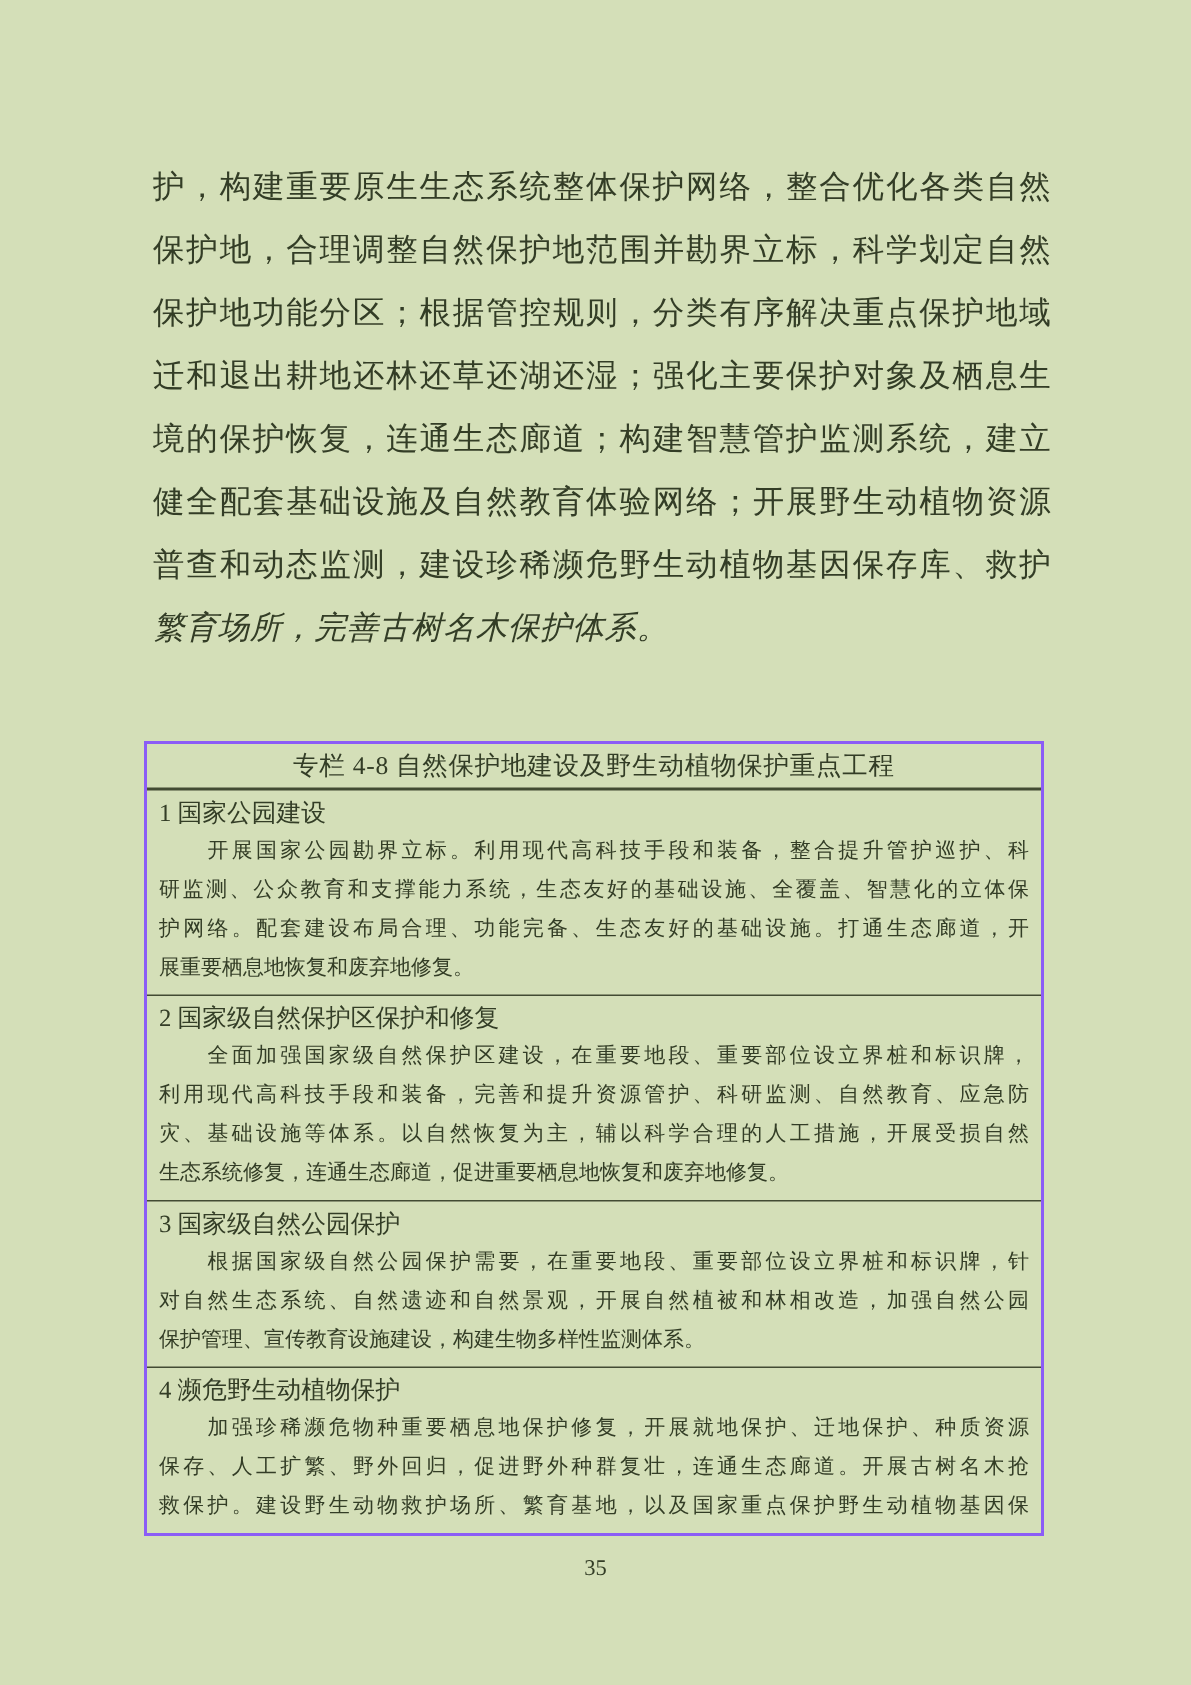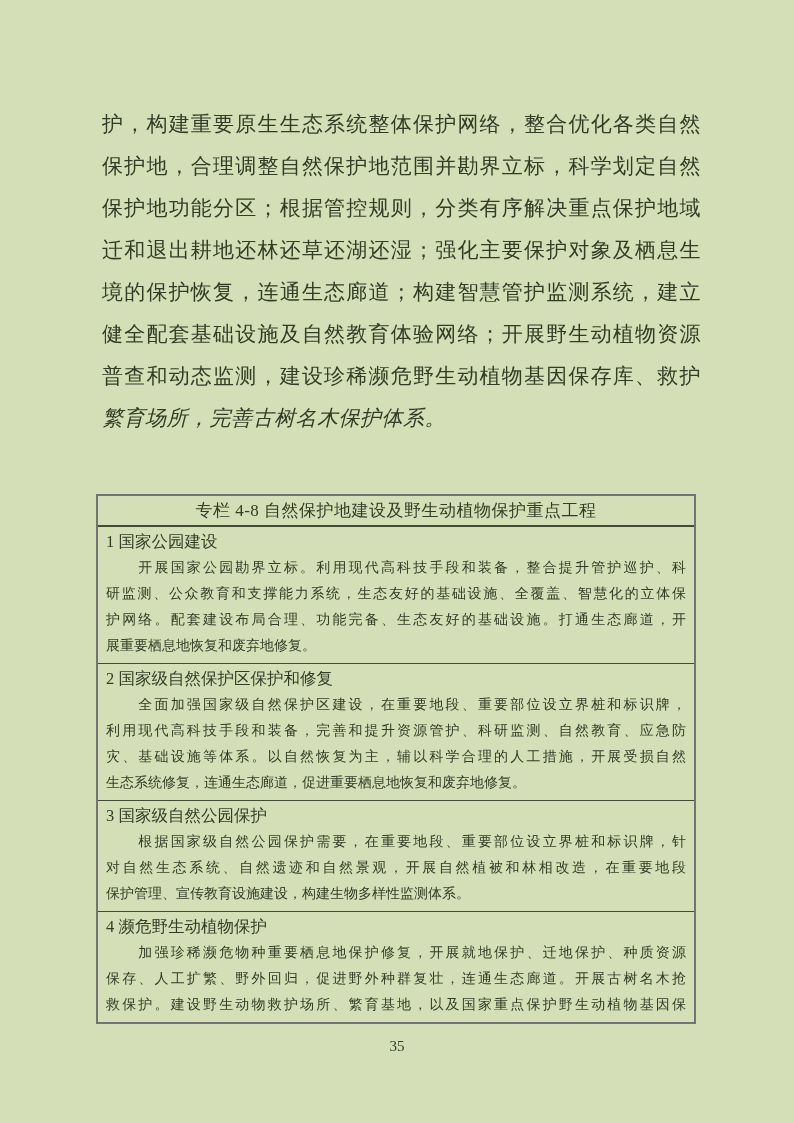--- a/index.html
+++ b/index.html
@@ -30,21 +30,21 @@
     letter-spacing: 0.5px;
   }
   .main-line.last { text-align-last: left; font-style: italic; }
 
   
   .box {
     position: absolute;
     left: 96px; top: 494px;
     width: 600px;
     box-sizing: border-box;
-    border: 2px solid #737373;
+    border: 2px solid #8b5cf6;
     background: transparent;
   }
   .box-header {
     text-align: center;
     font-size: 17px;
     line-height: 29px;
     border-bottom: 2px solid #424b33;
     letter-spacing: 0.5px;
   }
   .box-section {
@@ -112,21 +112,21 @@
           <div class="box-line">利用现代高科技手段和装备，完善和提升资源管护、科研监测、自然教育、应急防</div>
           <div class="box-line">灾、基础设施等体系。以自然恢复为主，辅以科学合理的人工措施，开展受损自然</div>
           <div class="box-line last">生态系统修复，连通生态廊道，促进重要栖息地恢复和废弃地修复。</div>
         </div>
     </div>
 
     <div class="box-section">
       <div class="sec-title">3 国家级自然公园保护</div>
       <div class="sec-body">
           <div class="box-line">　　根据国家级自然公园保护需要，在重要地段、重要部位设立界桩和标识牌，针</div>
-          <div class="box-line">对自然生态系统、自然遗迹和自然景观，开展自然植被和林相改造，在重要地段</div>
+          <div class="box-line">对自然生态系统、自然遗迹和自然景观，开展自然植被和林相改造，加强自然公园</div>
           <div class="box-line last">保护管理、宣传教育设施建设，构建生物多样性监测体系。</div>
         </div>
     </div>
 
     <div class="box-section">
       <div class="sec-title">4 濒危野生动植物保护</div>
       <div class="sec-body full-last">
           <div class="box-line">　　加强珍稀濒危物种重要栖息地保护修复，开展就地保护、迁地保护、种质资源</div>
           <div class="box-line">保存、人工扩繁、野外回归，促进野外种群复壮，连通生态廊道。开展古树名木抢</div>
           <div class="box-line last">救保护。建设野生动物救护场所、繁育基地，以及国家重点保护野生动植物基因保</div>

